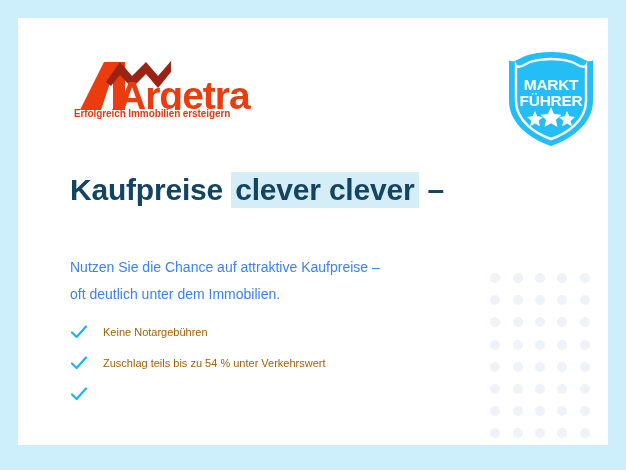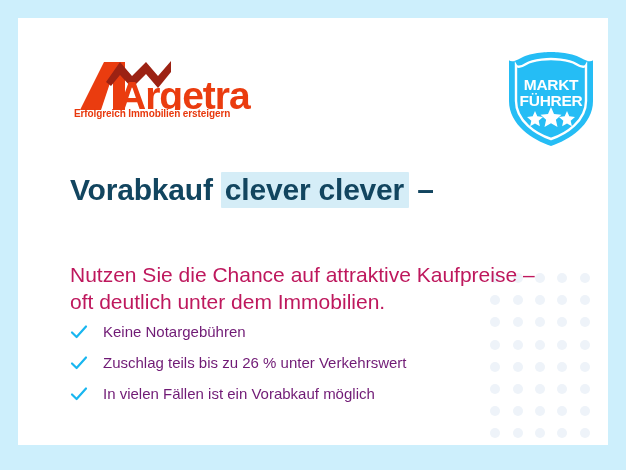--- a/index.html
+++ b/index.html
@@ -104,23 +104,23 @@
     padding: 1px 5px 2px 4px;
     border-radius: 1px;
   }
 
   
   #subheadline {
     position: absolute;
     left: 52px;
     top: 222px;
     width: 470px;
-    font-size: 21px;
+    font-size: 14px;
     line-height: 27px;
-    color: #be185d;
+    color: #3b82f6;
     font-weight: normal;
   }
 
   
   #bullets {
     position: absolute;
     left: 52px;
     top: 298px;
     width: 470px;
     list-style: none;
@@ -133,22 +133,22 @@
     height: 31px;
   }
   .check-icon {
     flex: 0 0 auto;
     width: 18px;
     height: 18px;
     margin-right: 15px;
     display: block;
   }
   .bullet-label {
-    font-size: 15px;
-    color: #701a75;
+    font-size: 11px;
+    color: #a16207;
     line-height: 18px;
     white-space: nowrap;
   }
 </style>
 </head>
 <body>
 
 <div id="banner">
   <div id="card">
 
@@ -212,39 +212,38 @@
       <path d="M46 8 C46 8 63 8 71 13 C79 18 81 14.5 81 14.5 L81 50 C81 70 61 83 46 88 C31 83 11 70 11 50 L11 14.5 C11 14.5 13 18 21 13 C29 8 46 8 46 8 Z" fill="none" stroke="#ffffff" stroke-width="2.4"></path>
       <text x="46" y="39" text-anchor="middle" font-family="'Liberation Sans', sans-serif" font-size="15.5" font-weight="bold" fill="#ffffff" letter-spacing="-0.3">MARKT</text>
       <text x="46" y="55" text-anchor="middle" font-family="'Liberation Sans', sans-serif" font-size="15.5" font-weight="bold" fill="#ffffff" letter-spacing="-0.3">FÜHRER</text>
       <g fill="#ffffff">
         <polygon points="30,60 32.3,65.3 38,65.9 33.7,69.7 34.9,75.3 30,72.4 25.1,75.3 26.3,69.7 22,65.9 27.7,65.3"></polygon>
         <polygon points="46,56 49,63 56.5,63.7 50.9,68.7 52.5,76 46,72.2 39.5,76 41.1,68.7 35.5,63.7 43,63"></polygon>
         <polygon points="62,60 64.3,65.3 70,65.9 65.7,69.7 66.9,75.3 62,72.4 57.1,75.3 58.3,69.7 54,65.9 59.7,65.3"></polygon>
       </g>
     </svg>
 
-    <h1 id="headline"><span>Vorabkauf </span><span class="hl-mark">clever clever</span><span> –</span><br></h1>
+    <h1 id="headline"><span>Kaufpreise </span><span class="hl-mark">clever clever</span><span> –</span><br></h1>
 
     <p id="subheadline"><span>Nutzen Sie die Chance auf attraktive Kaufpreise –</span><br><span>oft deutlich unter dem Immobilien.</span></p>
 
     <ul id="bullets">
       <li class="bullet">
         <svg class="check-icon" viewBox="0 0 18 18" xmlns="http://www.w3.org/2000/svg">
             <polyline points="2,9.5 6.6,14 16,3.5" fill="none" stroke="#18b6f0" stroke-width="2.2" stroke-linecap="round" stroke-linejoin="round"></polyline>
           </svg>
         <span class="bullet-label">Keine Notargebühren</span>
       </li>
       <li class="bullet">
         <svg class="check-icon" viewBox="0 0 18 18" xmlns="http://www.w3.org/2000/svg">
             <polyline points="2,9.5 6.6,14 16,3.5" fill="none" stroke="#18b6f0" stroke-width="2.2" stroke-linecap="round" stroke-linejoin="round"></polyline>
           </svg>
-        <span class="bullet-label">Zuschlag teils bis zu 26 % unter Verkehrswert</span>
+        <span class="bullet-label">Zuschlag teils bis zu 54 % unter Verkehrswert</span>
       </li>
       <li class="bullet">
         <svg class="check-icon" viewBox="0 0 18 18" xmlns="http://www.w3.org/2000/svg">
             <polyline points="2,9.5 6.6,14 16,3.5" fill="none" stroke="#18b6f0" stroke-width="2.2" stroke-linecap="round" stroke-linejoin="round"></polyline>
           </svg>
-        <span class="bullet-label">In vielen Fällen ist ein Vorabkauf möglich</span>
       </li>
     </ul>
 
   </div>
 </div>
 
 </body></html>

